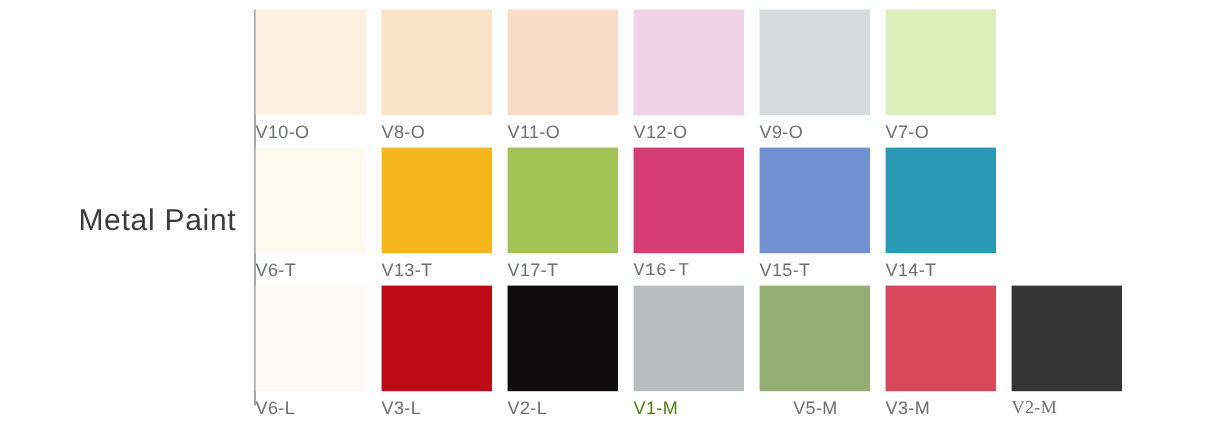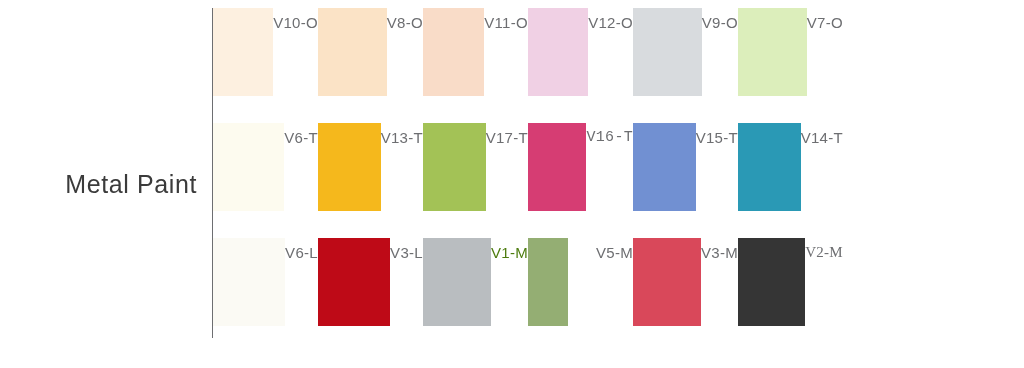--- a/index.html
+++ b/index.html
@@ -58,21 +58,21 @@
   }
   .swatch-row {
     display: flex;
     flex-direction: row;
     height: 115px;
   }
   .swatch-cell {
     width: 105px;
     flex: 0 0 105px;
     display: flex;
-    flex-direction: row;
+    flex-direction: column;
     align-items: flex-start;
   }
   .swatch-chip {
     width: 92px;
     height: 88px;
     display: block;
   }
   .swatch-label {
     font-size: 15px;
     color: #6d6e71;
@@ -153,20 +153,24 @@
     <div class="swatch-row">
       <div class="swatch-cell">
         <span class="swatch-chip" style="background:#FBFAF4"></span>
         <span class="swatch-label" style="color: rgb(109, 110, 113);">V6-L</span>
       </div>
       <div class="swatch-cell">
         <span class="swatch-chip" style="background:#BE0A17"></span>
         <span class="swatch-label" style="color: rgb(109, 110, 113);">V3-L</span>
       </div>
       <div class="swatch-cell">
+        <span class="swatch-chip" style="background:#0E0C0C"></span>
+        <span class="swatch-label" style="color: rgb(109, 110, 113);">V2-L</span>
+      </div>
+      <div class="swatch-cell">
         <span class="swatch-chip" style="background:#B9BDC0"></span>
         <span class="swatch-label" style="color: #4d7c0f;">V1-M</span>
       </div>
       <div class="swatch-cell">
         <span class="swatch-chip" style="background:#94AE73"></span>
         <span class="swatch-label" style="color: rgb(109, 110, 113); margin-left: 28px;">V5-M</span>
       </div>
       <div class="swatch-cell">
         <span class="swatch-chip" style="background:#D9485A"></span>
         <span class="swatch-label" style="color: rgb(109, 110, 113);">V3-M</span>

